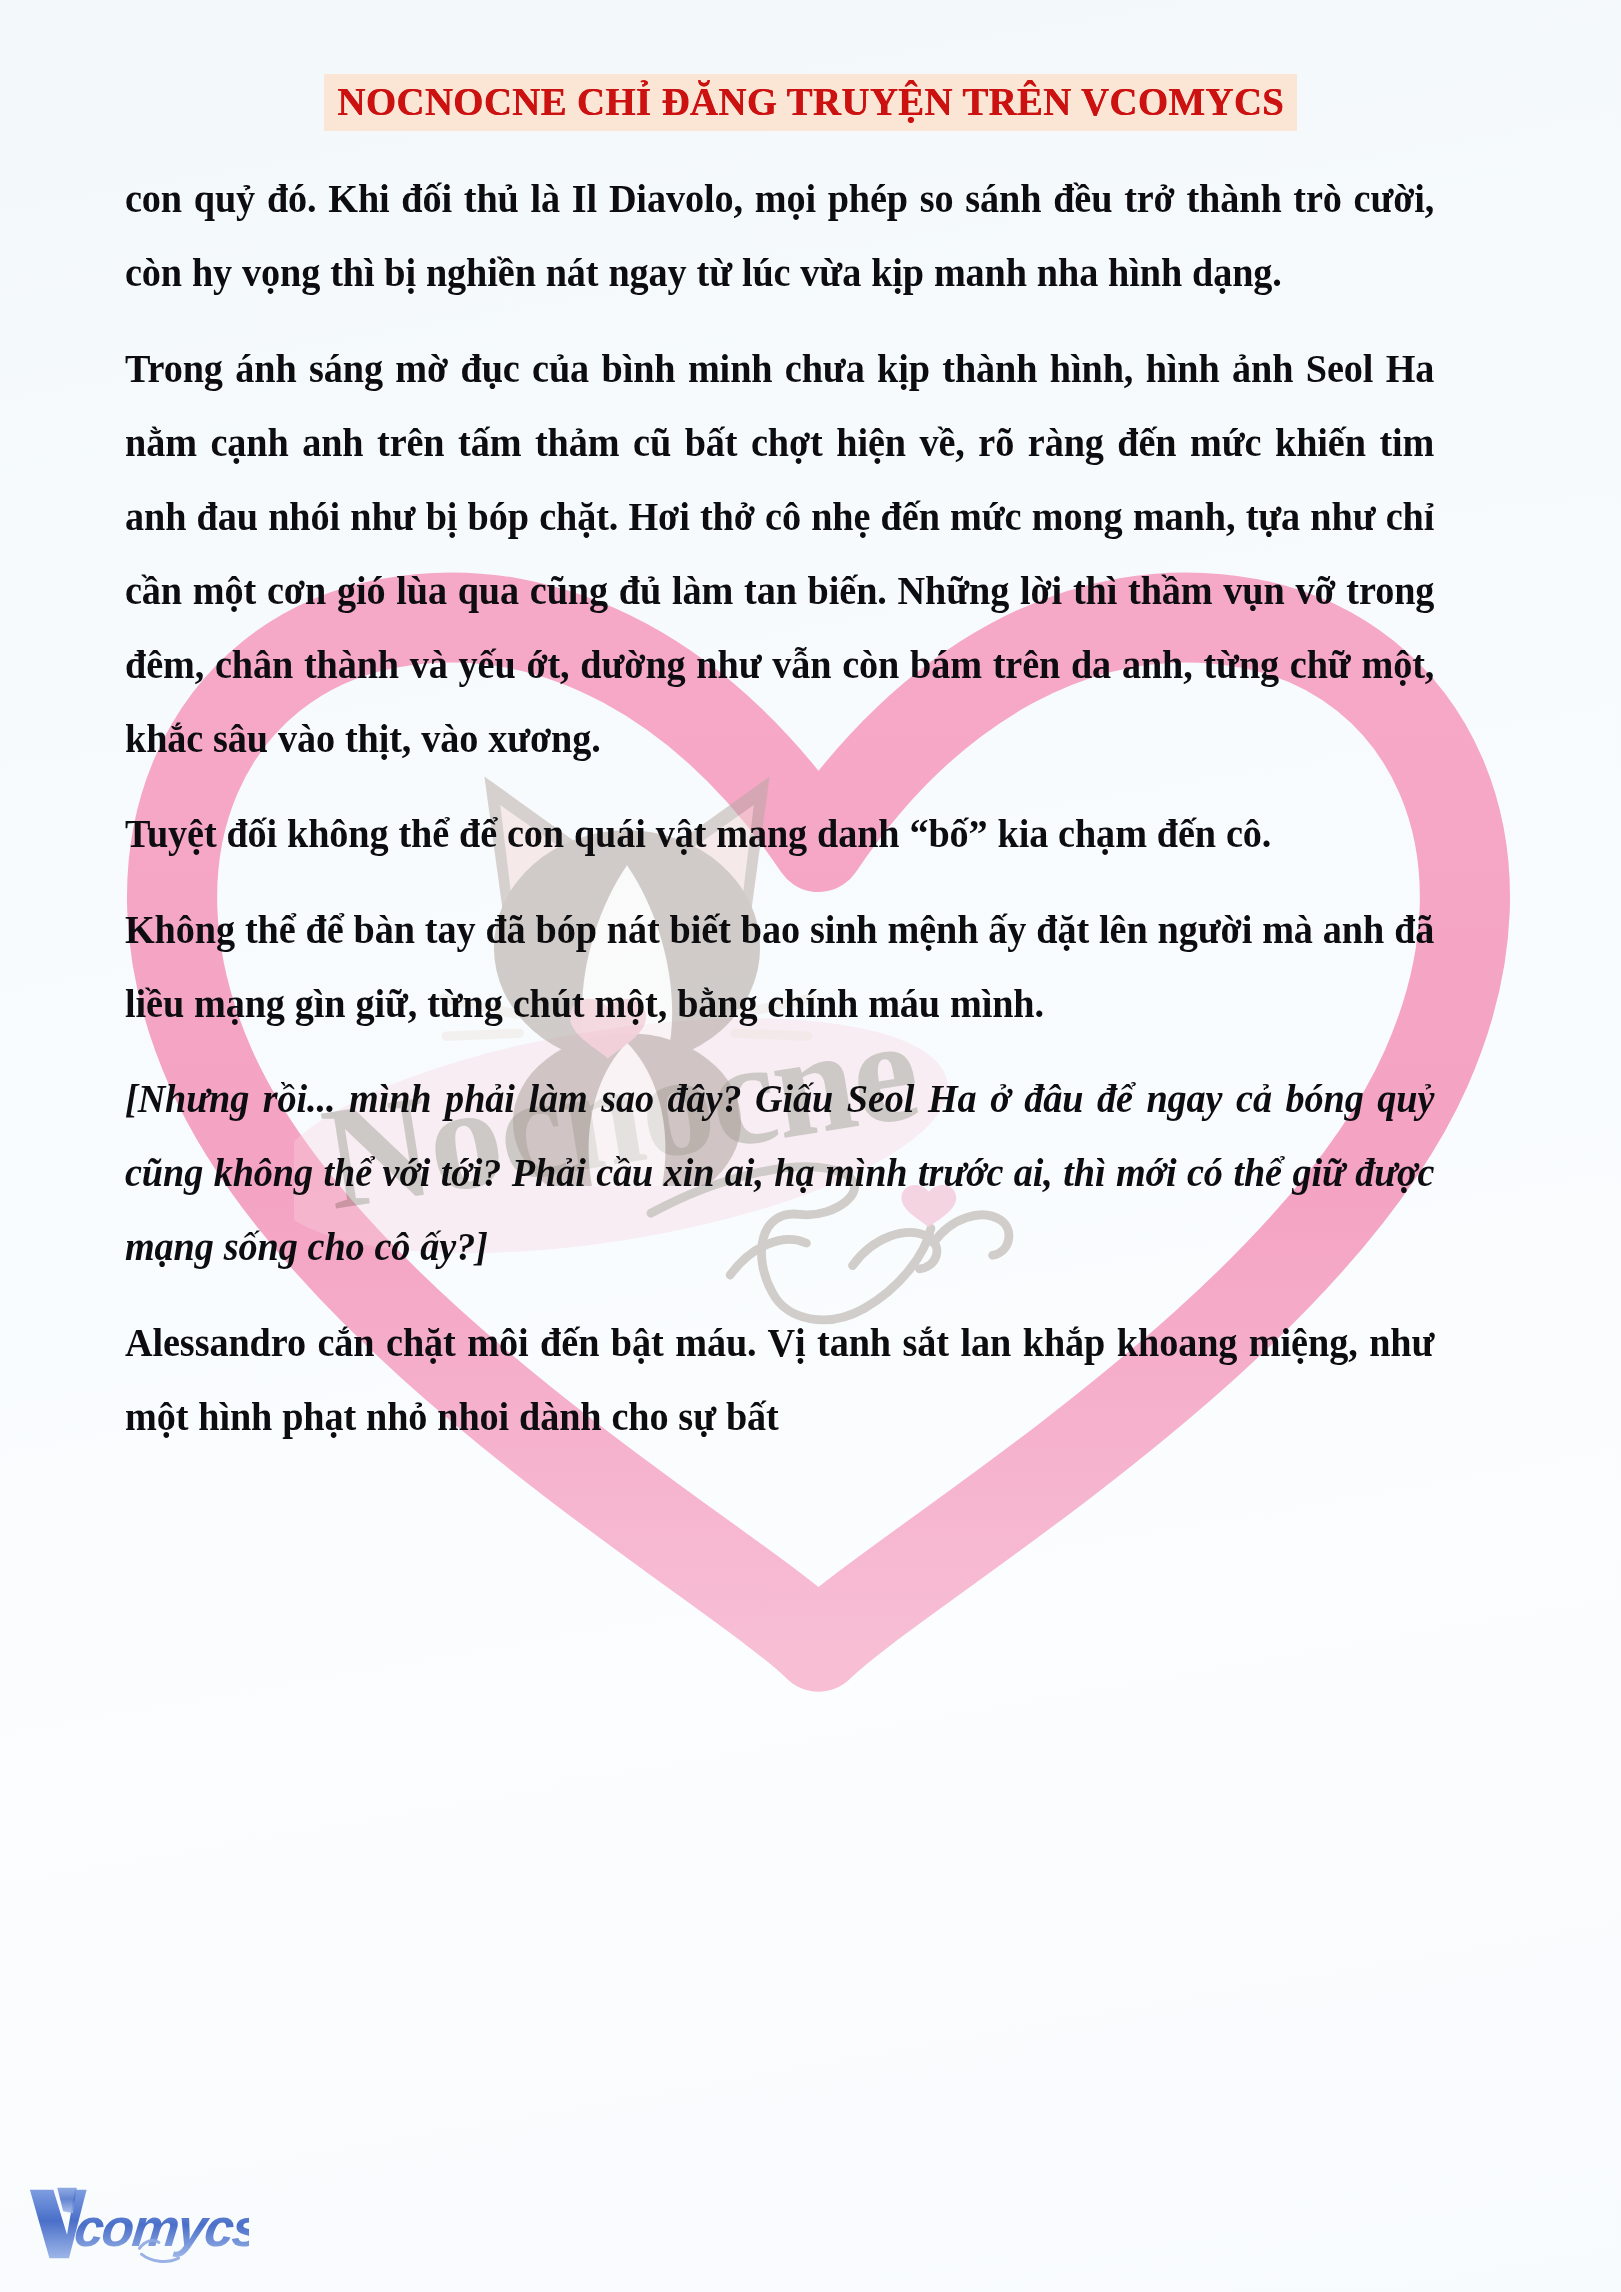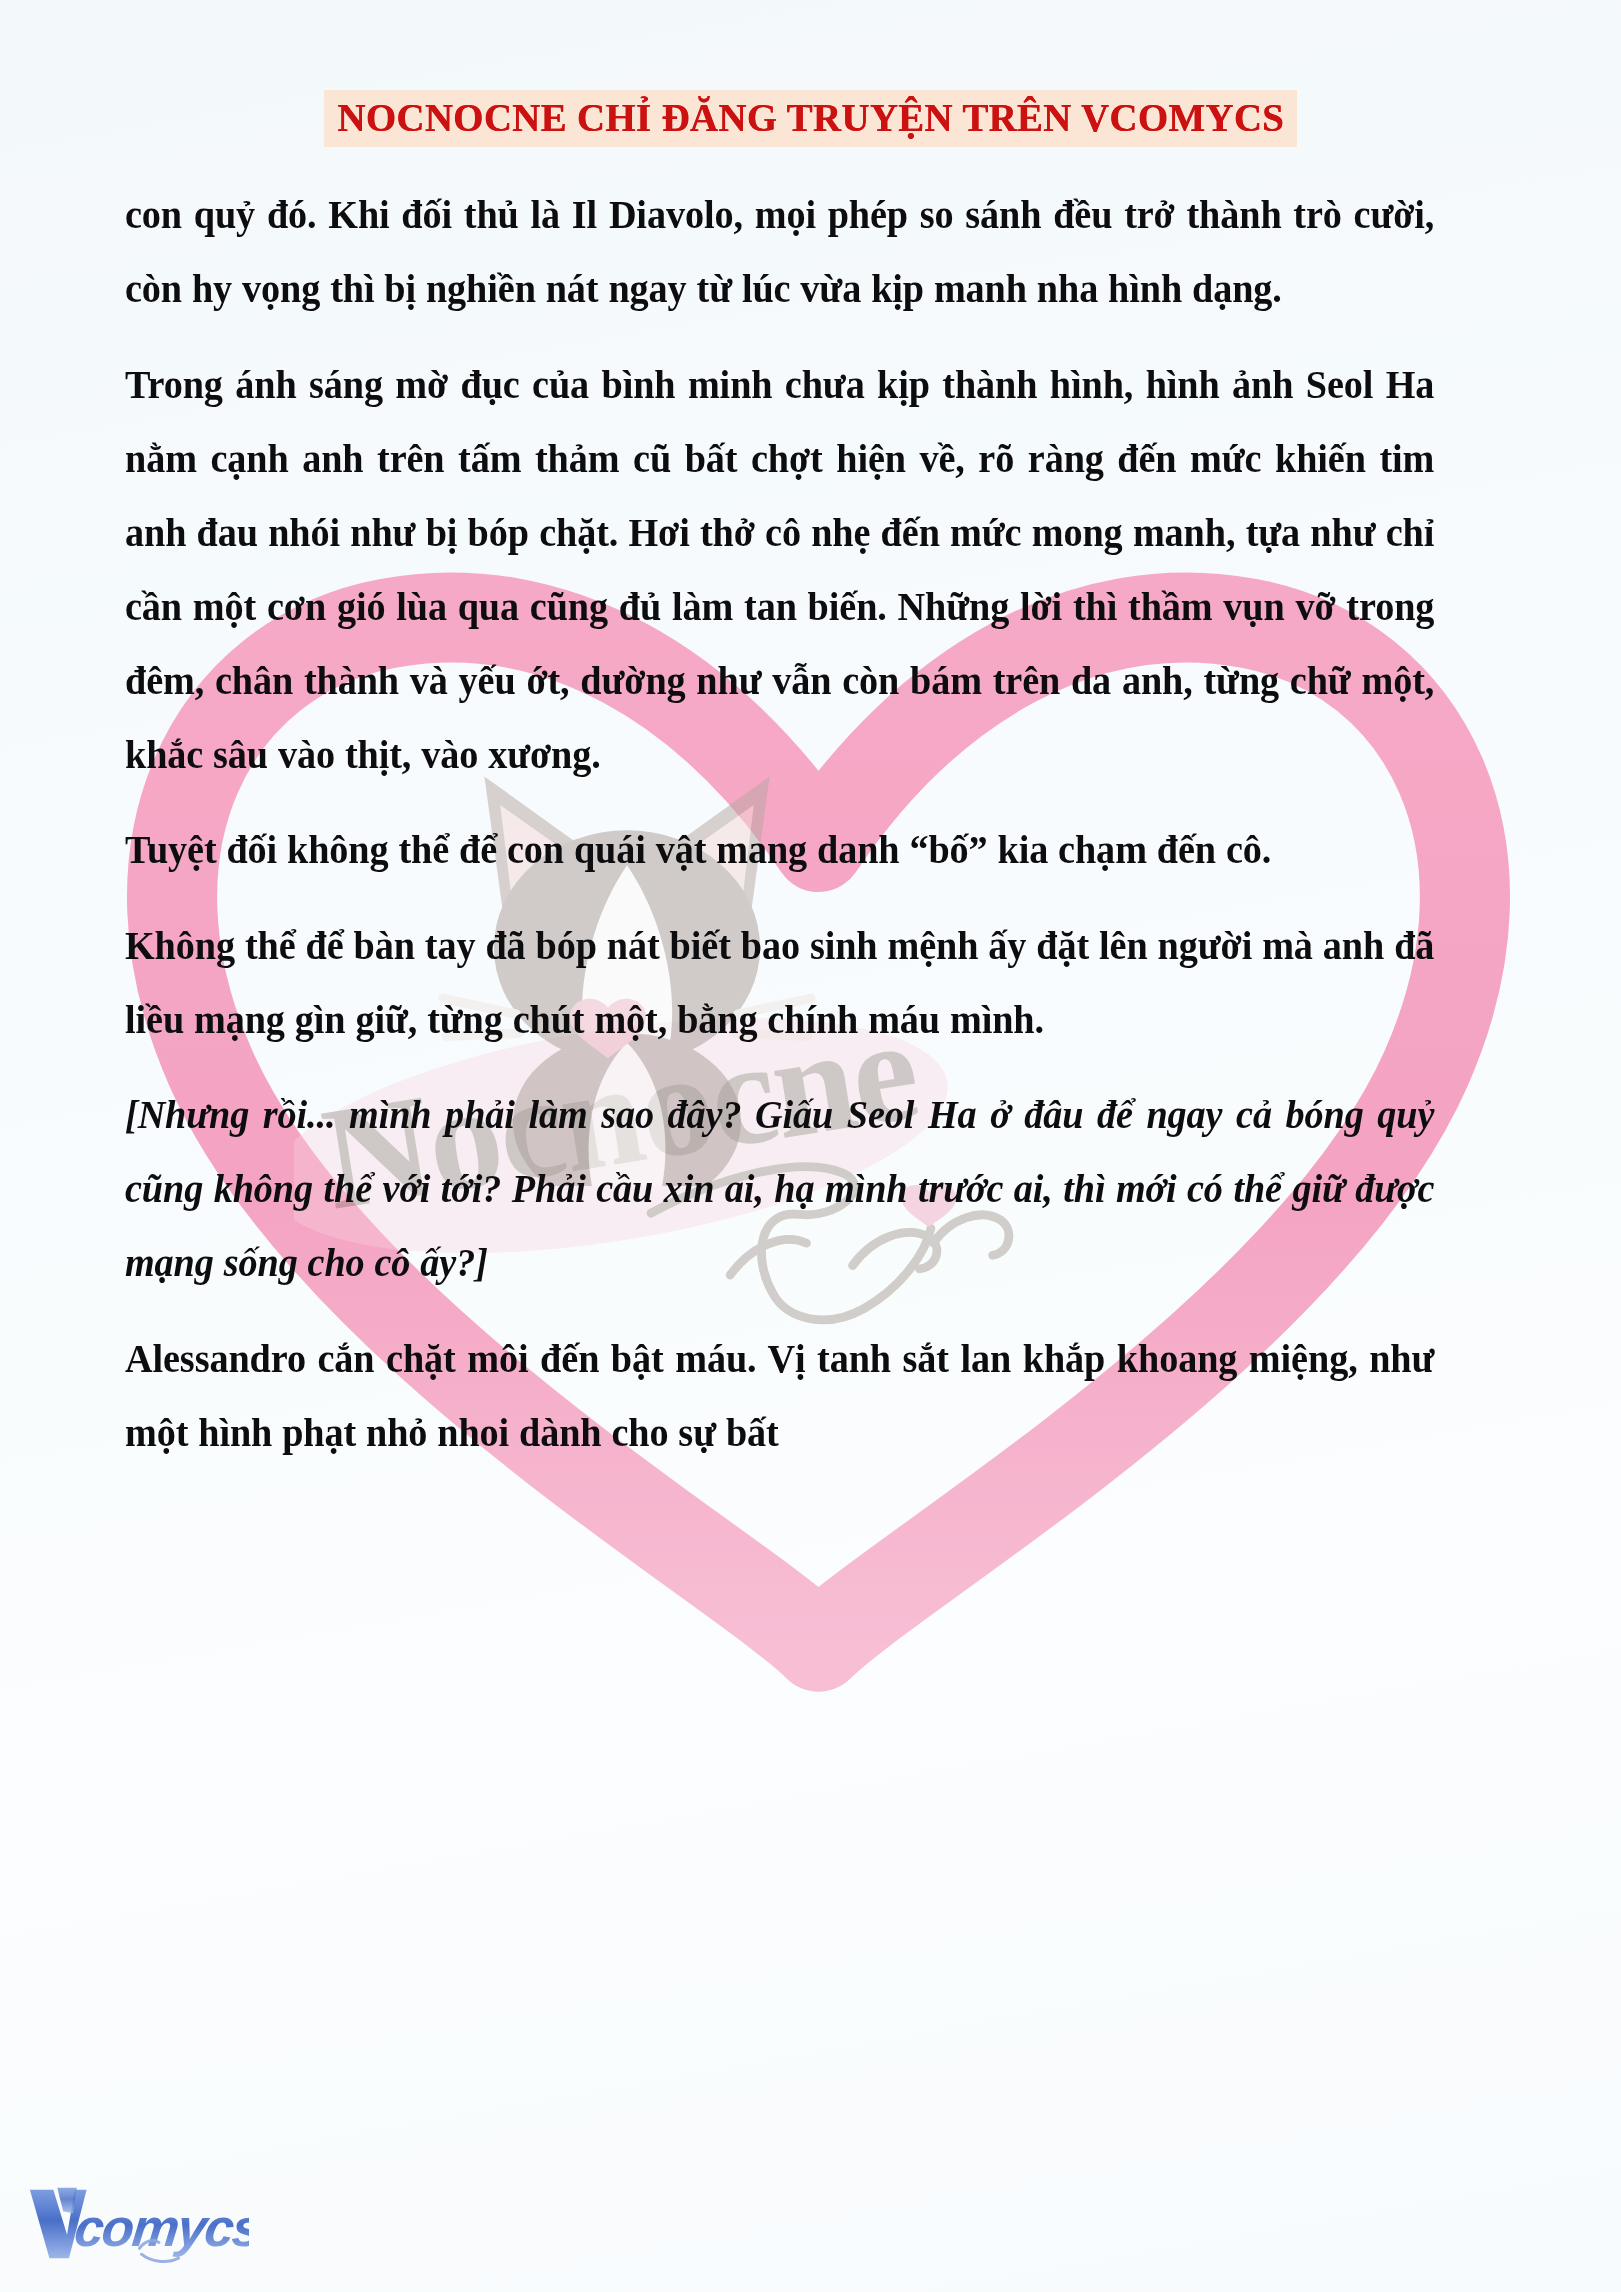--- a/index.html
+++ b/index.html
@@ -57,21 +57,21 @@
   }
 
   
   .content {
     position: relative;
     z-index: 3;
     padding: 0 125px;
   }
 
   .banner {
-    margin: 16px;
+    margin: 0;
     padding: 74px 0 0 0;
     text-align: center;
   }
   .banner-inner {
     display: inline-block;
     background: #fbe6d5;
     color: #cc1111;
     font-family: "Liberation Serif", "DejaVu Serif", serif;
     font-weight: bold;
     font-size: 40px;

